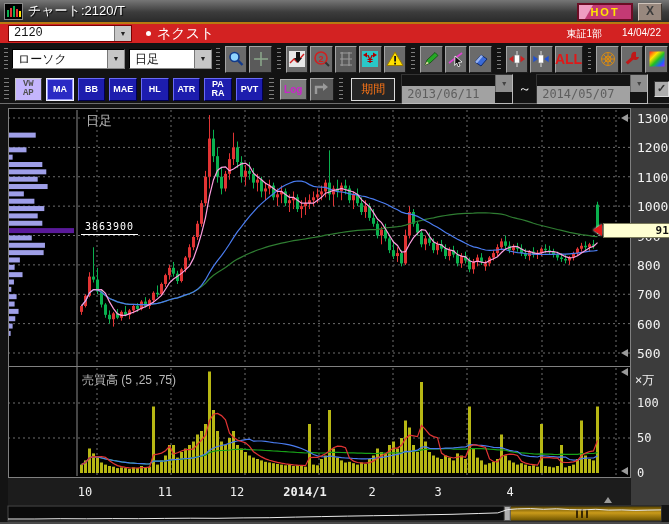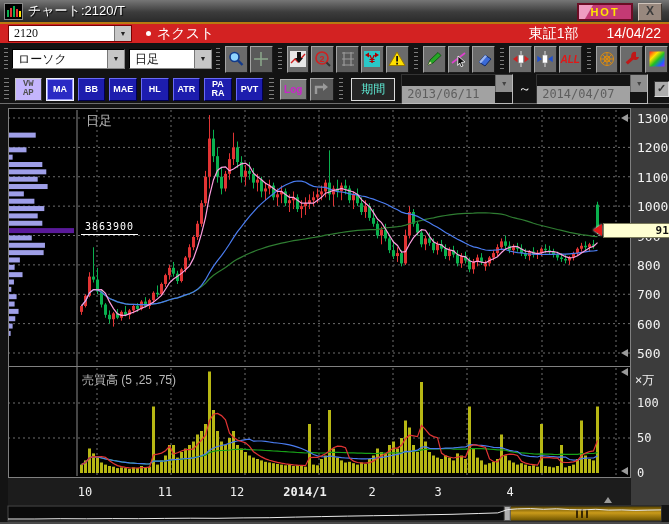--- a/index.html
+++ b/index.html
@@ -19,54 +19,54 @@
   .close-btn{position:absolute;right:7px;top:3px;width:22px;height:16px;background:#98887e;
              border-top:1px solid #cfc4bb;border-left:1px solid #cfc4bb;border-right:1px solid #41362f;
              border-bottom:1px solid #41362f;color:#3b3b3b;font-weight:bold;font-size:12px;
              text-align:center;line-height:14px;}
   .accent-line{position:absolute;top:22px;left:0;width:669px;height:2px;background:#b97a10;}
   
   .symbolbar{position:absolute;top:24px;left:0;width:669px;height:19px;background:#d32222;
              display:flex;align-items:center;color:#fff;}
   .code-combo{display:flex;margin-left:8px;border:1px solid #7a0000;}
   .code-field{width:100px;height:15px;background:#fff;color:#111;font-size:12px;
-              font-family:Liberation Serif, serif;padding:0 0 0 5px;border:0;line-height:15px;}
+              font-family:Liberation Mono, monospace;padding:0 0 0 5px;border:0;line-height:15px;}
   .code-btn{width:16px;height:15px;background:#c6c6c6;border-left:1px solid #777;color:#222;
             font-size:7px;text-align:center;line-height:15px;}
   .sym-bullet{width:5px;height:5px;border-radius:50%;background:#fff;margin:0 6px 0 14px;}
   .sym-name{font-size:14px;}
-  .sym-right{margin-left:auto;display:flex;gap:28px;margin-right:8px;font-size:14px;}
+  .sym-right{margin-left:auto;display:flex;gap:20px;margin-right:8px;font-size:10px;}
   
   .toolbar1{position:absolute;top:43px;left:0;width:669px;height:32px;background:#131313;
             display:flex;align-items:center;}
   .toolbar2{position:absolute;top:75px;left:0;width:669px;height:29px;background:#131313;
             display:flex;align-items:center;border-bottom:1px solid #6d6d6d;box-sizing:border-box;}
   .grip{width:5px;height:22px;margin:0 4px;
         background-image:repeating-linear-gradient(#7c7c7c 0 1px,transparent 1px 4px);
         background-size:2px 100%;background-repeat:repeat-x;}
   .combo{display:flex;border-top:1px solid #000;border-left:1px solid #000;
          border-right:1px solid #888;border-bottom:1px solid #888;}
   .combo-text{height:17px;background:#fff;color:#111;font-size:12px;padding:1px 3px 0 5px;line-height:16px;}
   .combo-btn{width:16px;height:18px;background:#c6c6c6;border-left:1px solid #777;color:#222;
              font-size:7px;text-align:center;line-height:18px;}
   .w86{width:86px;} .w56{width:56px;}
   .tb-btn{width:26px;height:25px;background:#6b6b6b;margin:0 1px;display:flex;align-items:center;justify-content:center;
           border-top:1px solid #a5a5a5;border-left:1px solid #a5a5a5;border-right:1px solid #1c1c1c;border-bottom:1px solid #1c1c1c;}
   .tb-btn.disabled{background:#5a5a5a;}
-  .all-btn{color:#e01818;font-weight:bold;font-size:10px;font-family:"Liberation Sans",sans-serif;font-style:italic;}
+  .all-btn{color:#e01818;font-weight:bold;font-size:14px;font-family:"Liberation Sans",sans-serif;}
   .ind-btn{width:28px;height:21px;background:#1d1dae;margin:0 2px;color:#fff;font-size:9px;font-weight:bold;
            line-height:9px;display:flex;align-items:center;justify-content:center;text-align:center;white-space:pre-line;
            border-top:1px solid #6a6af5;border-left:1px solid #6a6af5;border-right:1px solid #000050;border-bottom:1px solid #000050;}
   .ind-btn.selected{border:1px solid #f2f2ff;box-shadow:0 0 0 1px #9a9aff inset;background:#2a2ac4;}
   .ind-btn.off{background:#c4b5fd;color:#4f4f4f;border-top:1px solid #c8c8c8;border-left:1px solid #c8c8c8;
            border-right:1px solid #3a3a3a;border-bottom:1px solid #3a3a3a;font-family:Liberation Mono, monospace;}
   .log-btn{width:27px;height:19px;background:#7d7d7d;color:#cc22cc;font-weight:bold;font-size:10px;
            display:flex;align-items:center;justify-content:center;margin:0 2px;
            border-top:1px solid #b5b5b5;border-left:1px solid #b5b5b5;border-right:1px solid #2a2a2a;border-bottom:1px solid #2a2a2a;}
-  .period-btn{width:46px;height:21px;background:#262626;color:#5eead4;font-size:12px;display:flex;align-items:center;
+  .period-btn{width:46px;height:21px;background:#262626;color:#f97316;font-size:12px;display:flex;align-items:center;
            justify-content:center;border:1px solid #dcdcdc;margin:0 4px;}
   .date-combo{display:flex;border-top:1px solid #333;border-left:1px solid #333;
            border-right:1px solid #bbb;border-bottom:1px solid #bbb;margin:0 2px;}
   .date-text{width:88px;height:17px;background:#a2a2a2;color:#5e5e5e;font-size:12px;
            font-family:"DejaVu Sans Mono",monospace;padding:0 0 0 5px;line-height:17px;margin-top:11px;}
   .date-btn{width:16px;height:17px;background:#8f8f8f;border-left:1px solid #666;color:#444;
            font-size:7px;text-align:center;line-height:17px;}
   .tilde{color:#fff;font-size:13px;margin:0 3px;}
   .sync-check{width:14px;height:14px;background:#adadad;border-top:1px solid #333;border-left:1px solid #333;
            border-right:1px solid #ddd;border-bottom:1px solid #ddd;color:#333;font-size:11px;font-weight:bold;
@@ -268,21 +268,21 @@
         </svg>
     </div>
     <div class="grip"></div>
     <div class="period-btn">期間</div>
     <div class="date-combo">
       <span class="date-text">2013/06/11</span>
       <span class="date-btn">▼</span>
     </div>
     <span class="tilde">～</span>
     <div class="date-combo">
-      <span class="date-text">2014/04/07</span>
+      <span class="date-text">2014/05/07</span>
       <span class="date-btn">▼</span>
     </div>
     <div class="sync-check">✓</div>
   </div>
 
   <svg id="chart-svg" width="669" height="420">
       <g>
         <rect x="0" y="0" width="669" height="420" fill="#131313"></rect>
         <rect x="8" y="4" width="623" height="370" fill="#000"></rect>
         <rect x="631" y="4" width="38" height="397" fill="#3c3c3c"></rect>

